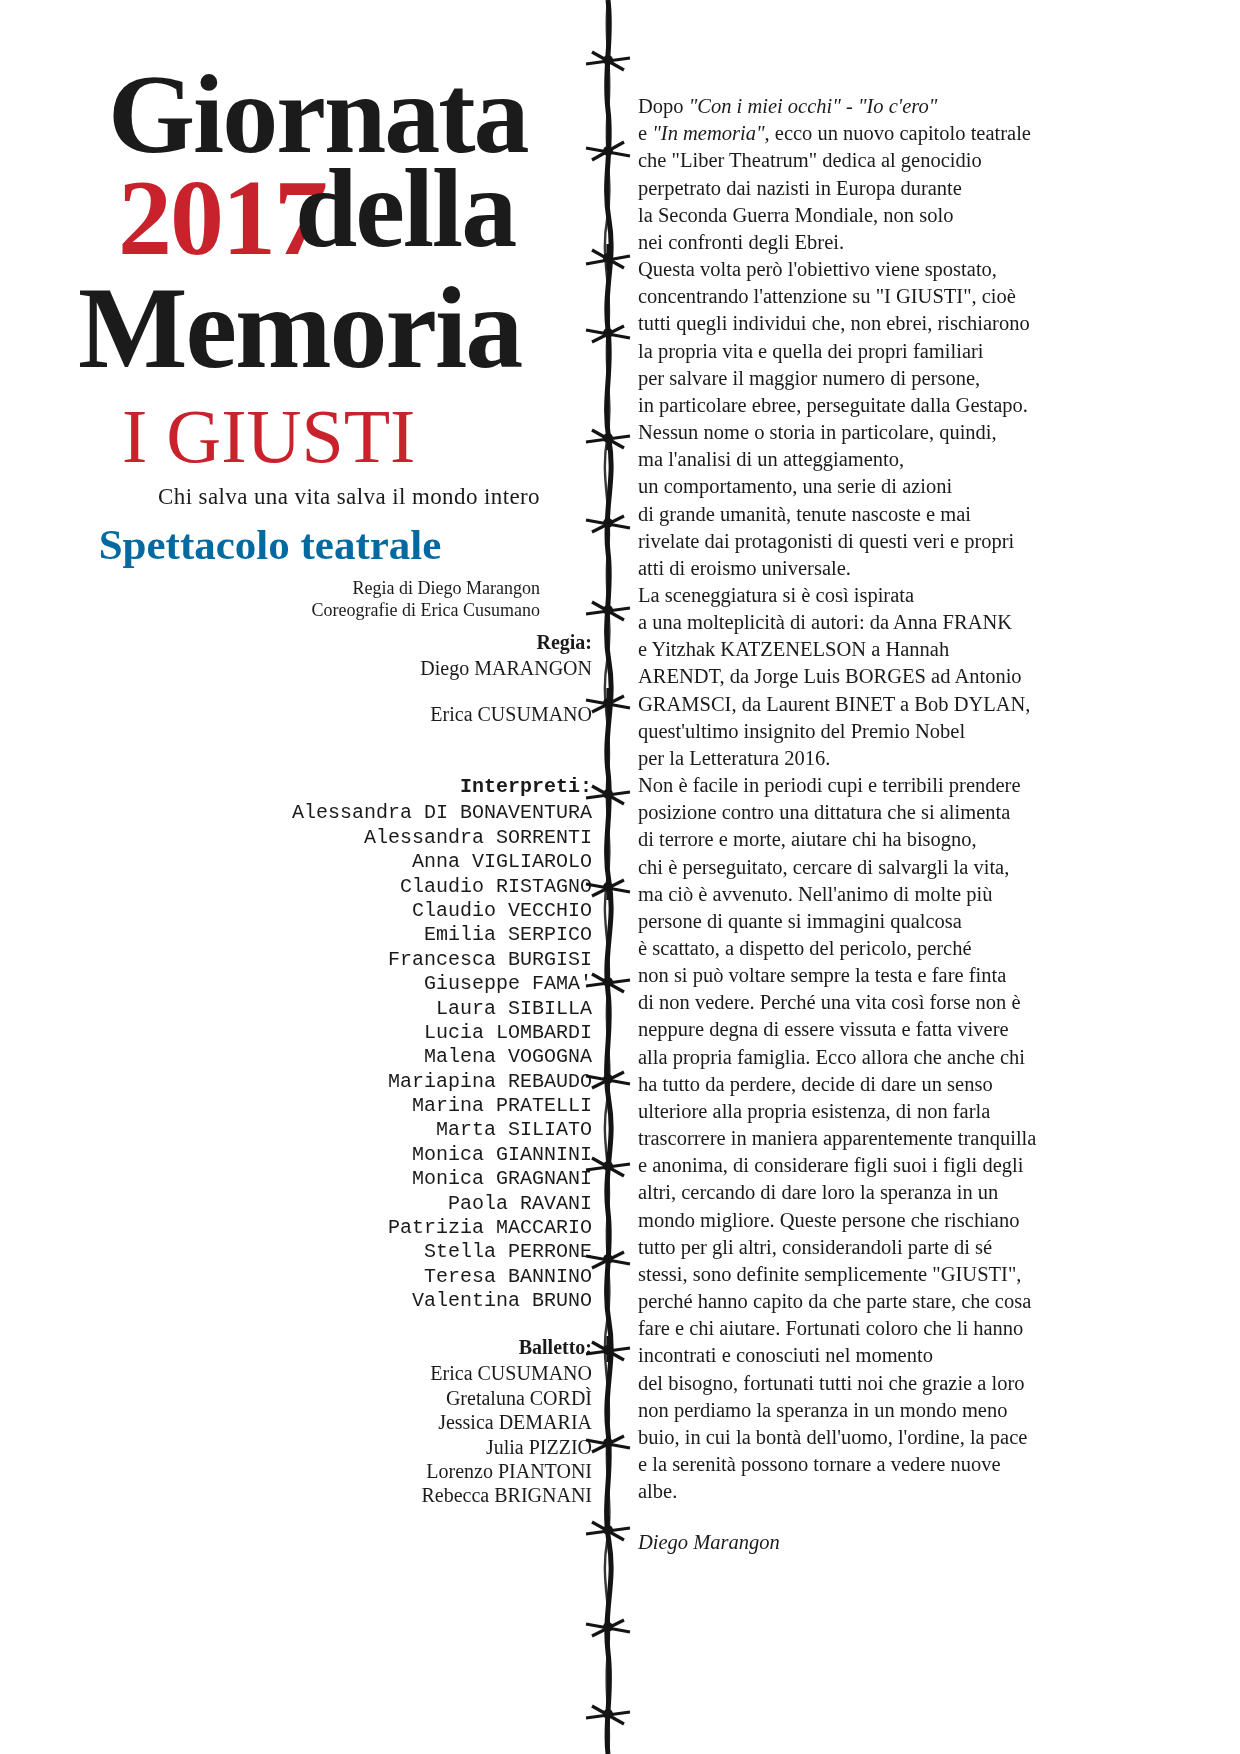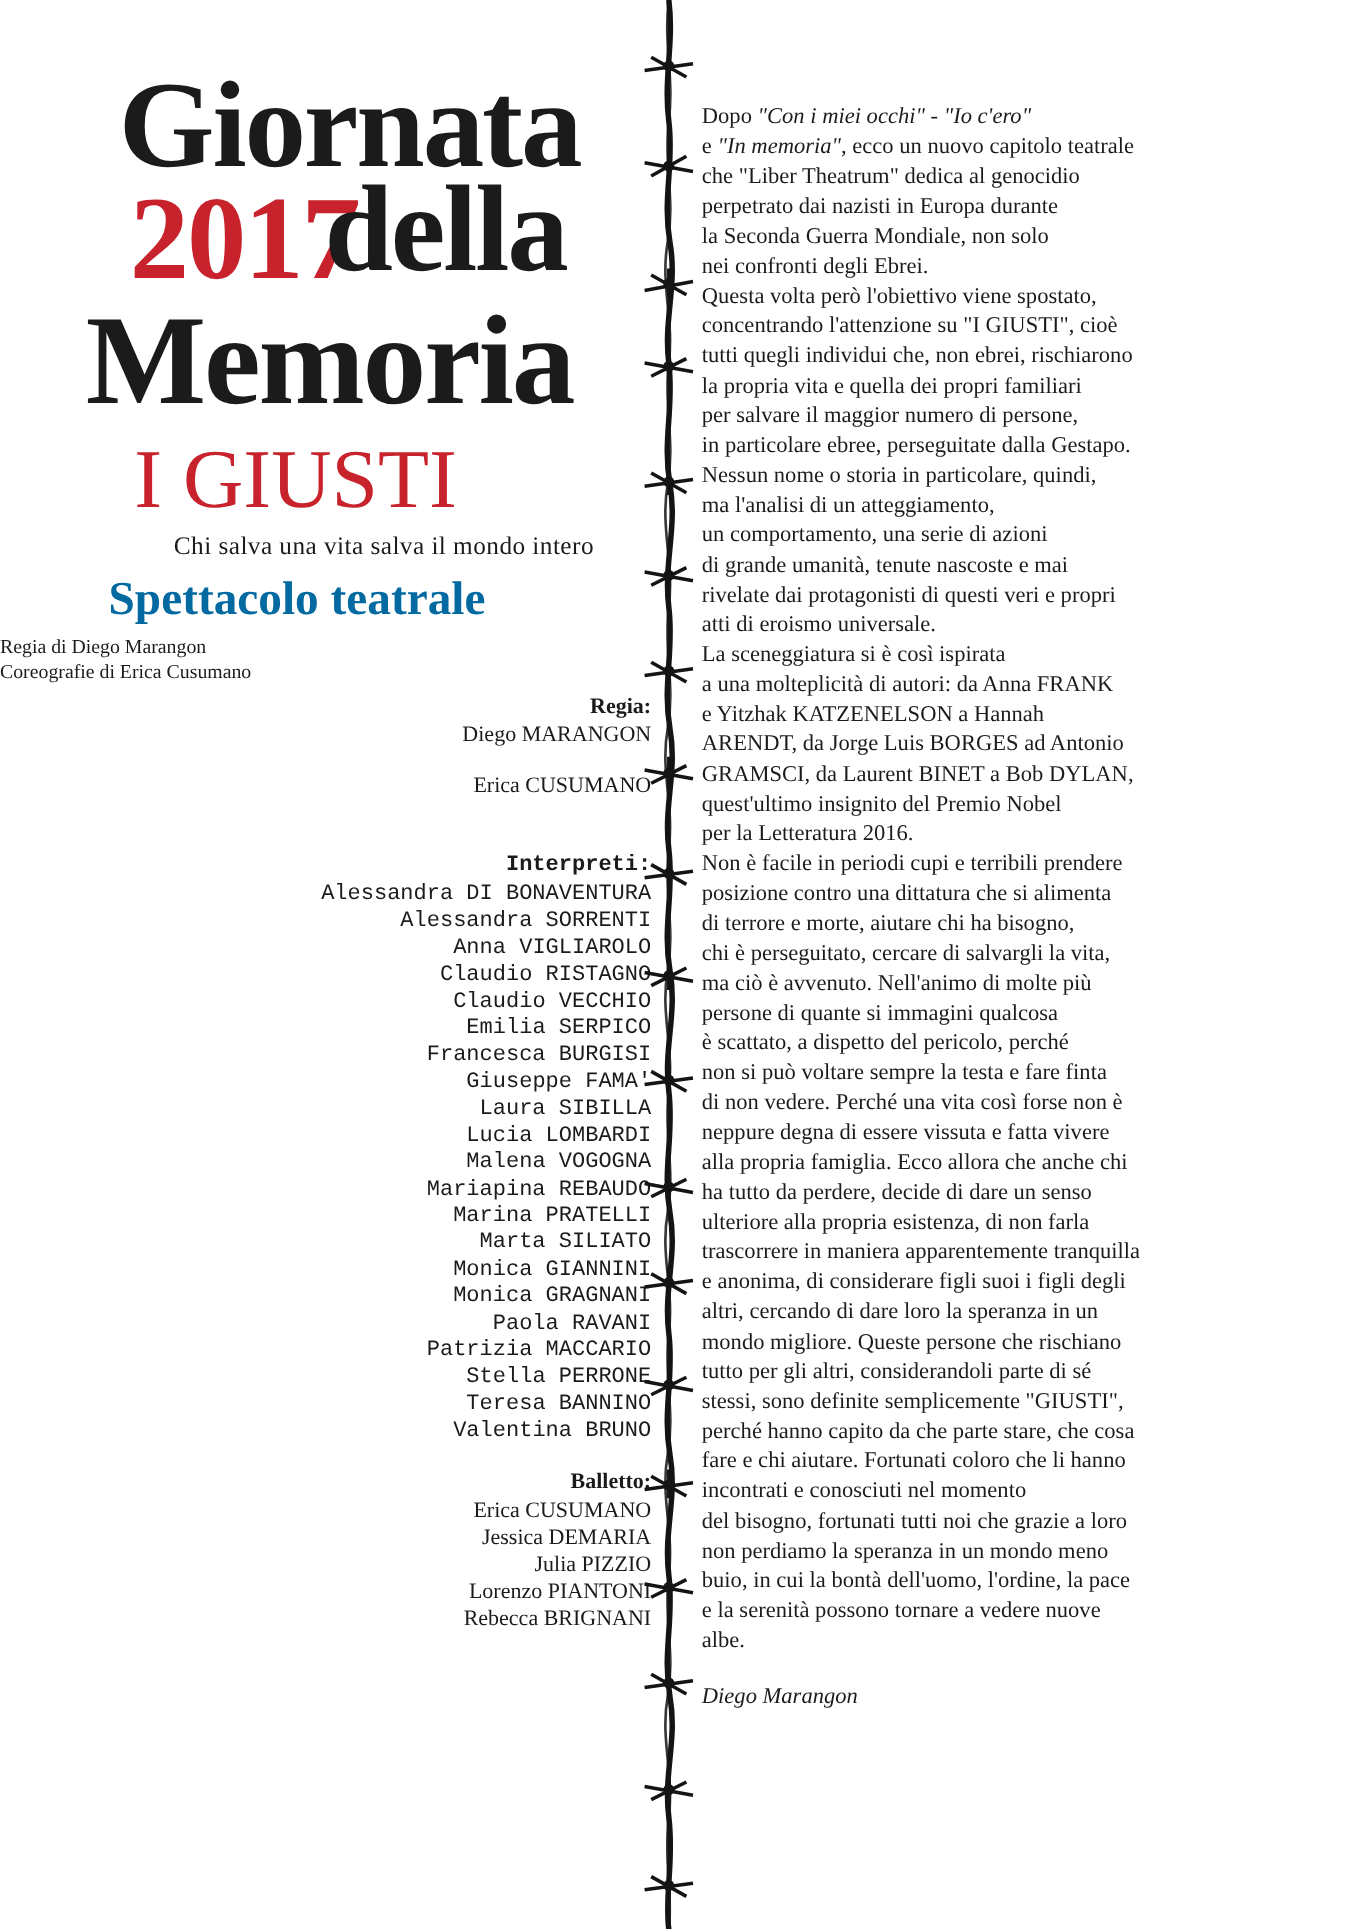--- a/index.html
+++ b/index.html
@@ -109,21 +109,21 @@
     text-align: center;
     font-size: 43px;
     font-weight: bold;
     color: #0369a1;
     letter-spacing: 0px;
   }
 
   .credit-line {
     position: absolute;
     width: 540px;
-    text-align: left;
+    text-align: right;
     font-size: 18px;
     color: #1b1b1b;
   }
   #credit-regia { top: 550px; left: 0; }
   #credit-coreo { top: 572px; left: 0; }
 
   
   .rt-block {
     position: absolute;
     right: 8px;
@@ -236,20 +236,21 @@
       <div class="rt-item">Paola RAVANI</div>
       <div class="rt-item">Patrizia MACCARIO</div>
       <div class="rt-item">Stella PERRONE</div>
       <div class="rt-item">Teresa BANNINO</div>
       <div class="rt-item">Valentina BRUNO</div>
     </div>
 
     <div class="rt-block" id="block-balletto">
       <div class="rt-head">Balletto:</div>
       <div class="rt-item">Erica CUSUMANO</div>
+      <div class="rt-item">Gretaluna CORDÌ</div>
       <div class="rt-item">Jessica DEMARIA</div>
       <div class="rt-item">Julia PIZZIO</div>
       <div class="rt-item">Lorenzo PIANTONI</div>
       <div class="rt-item">Rebecca BRIGNANI</div>
     </div>
 
   </div>
 
   <svg id="barbed-wire" viewBox="0 0 56 1754" preserveAspectRatio="none" xmlns="http://www.w3.org/2000/svg">
     <g stroke="#141414" fill="#141414">

